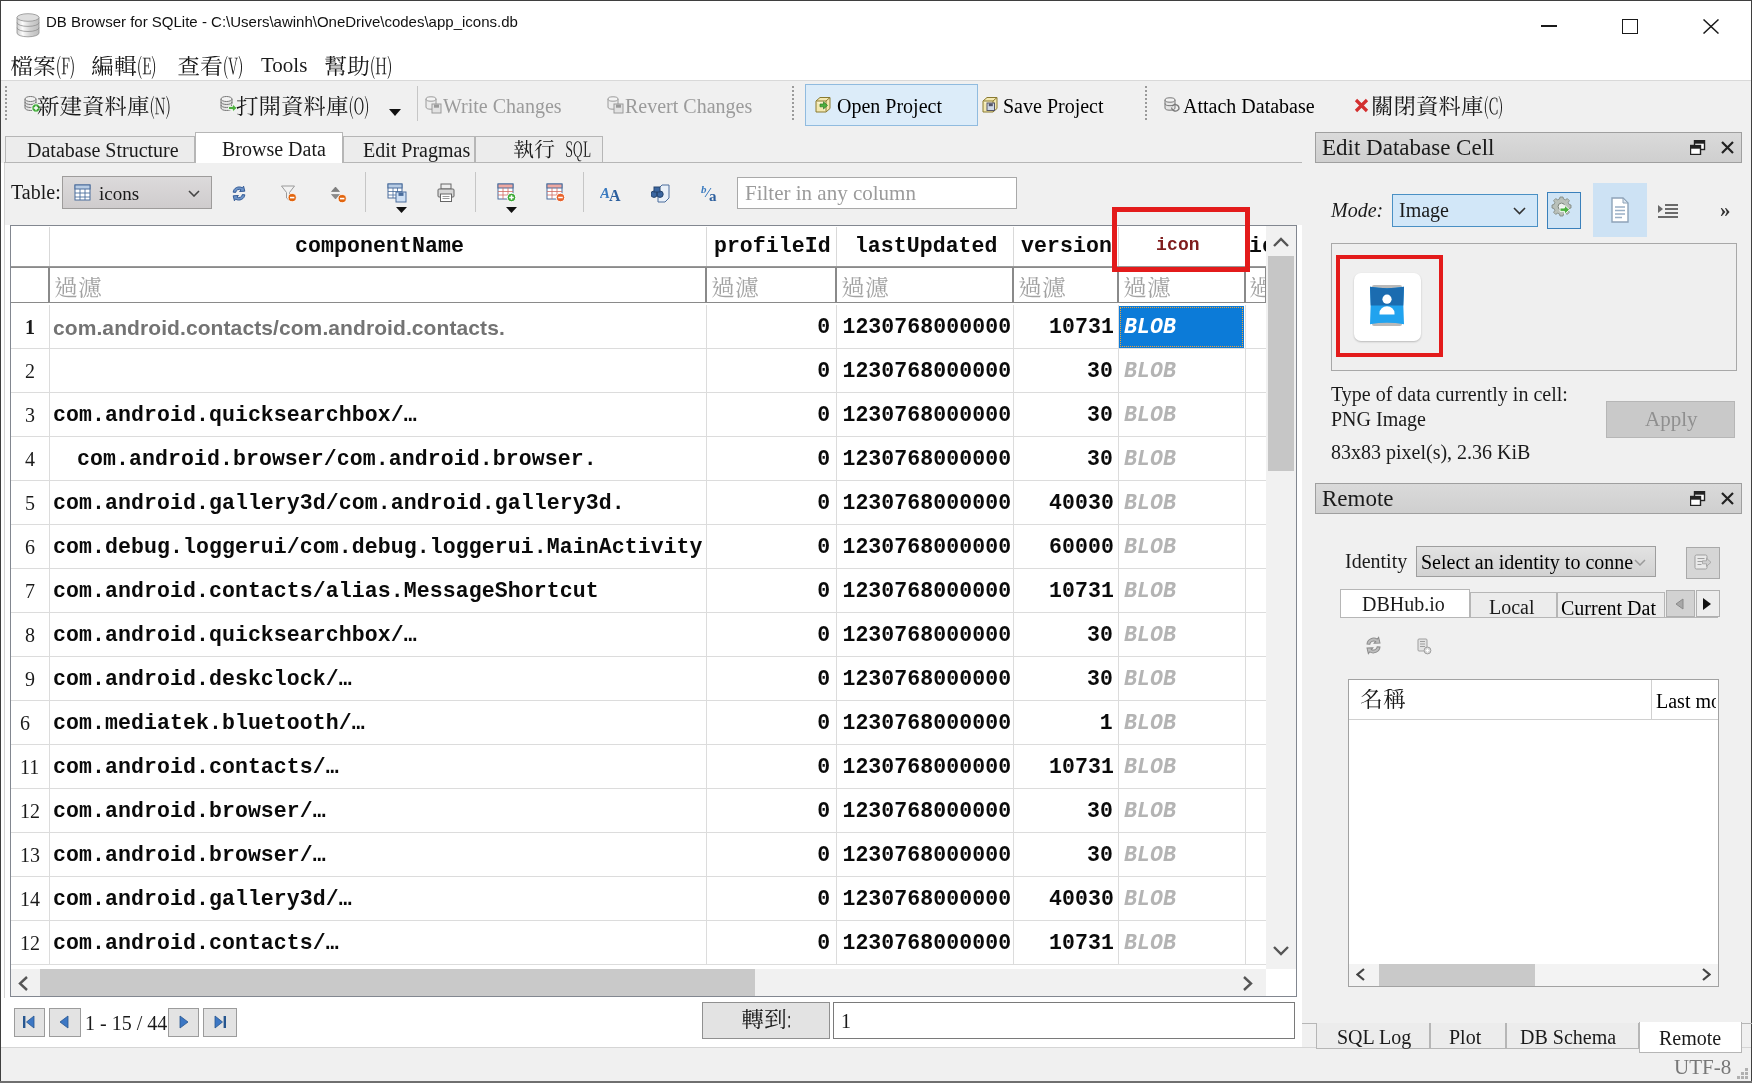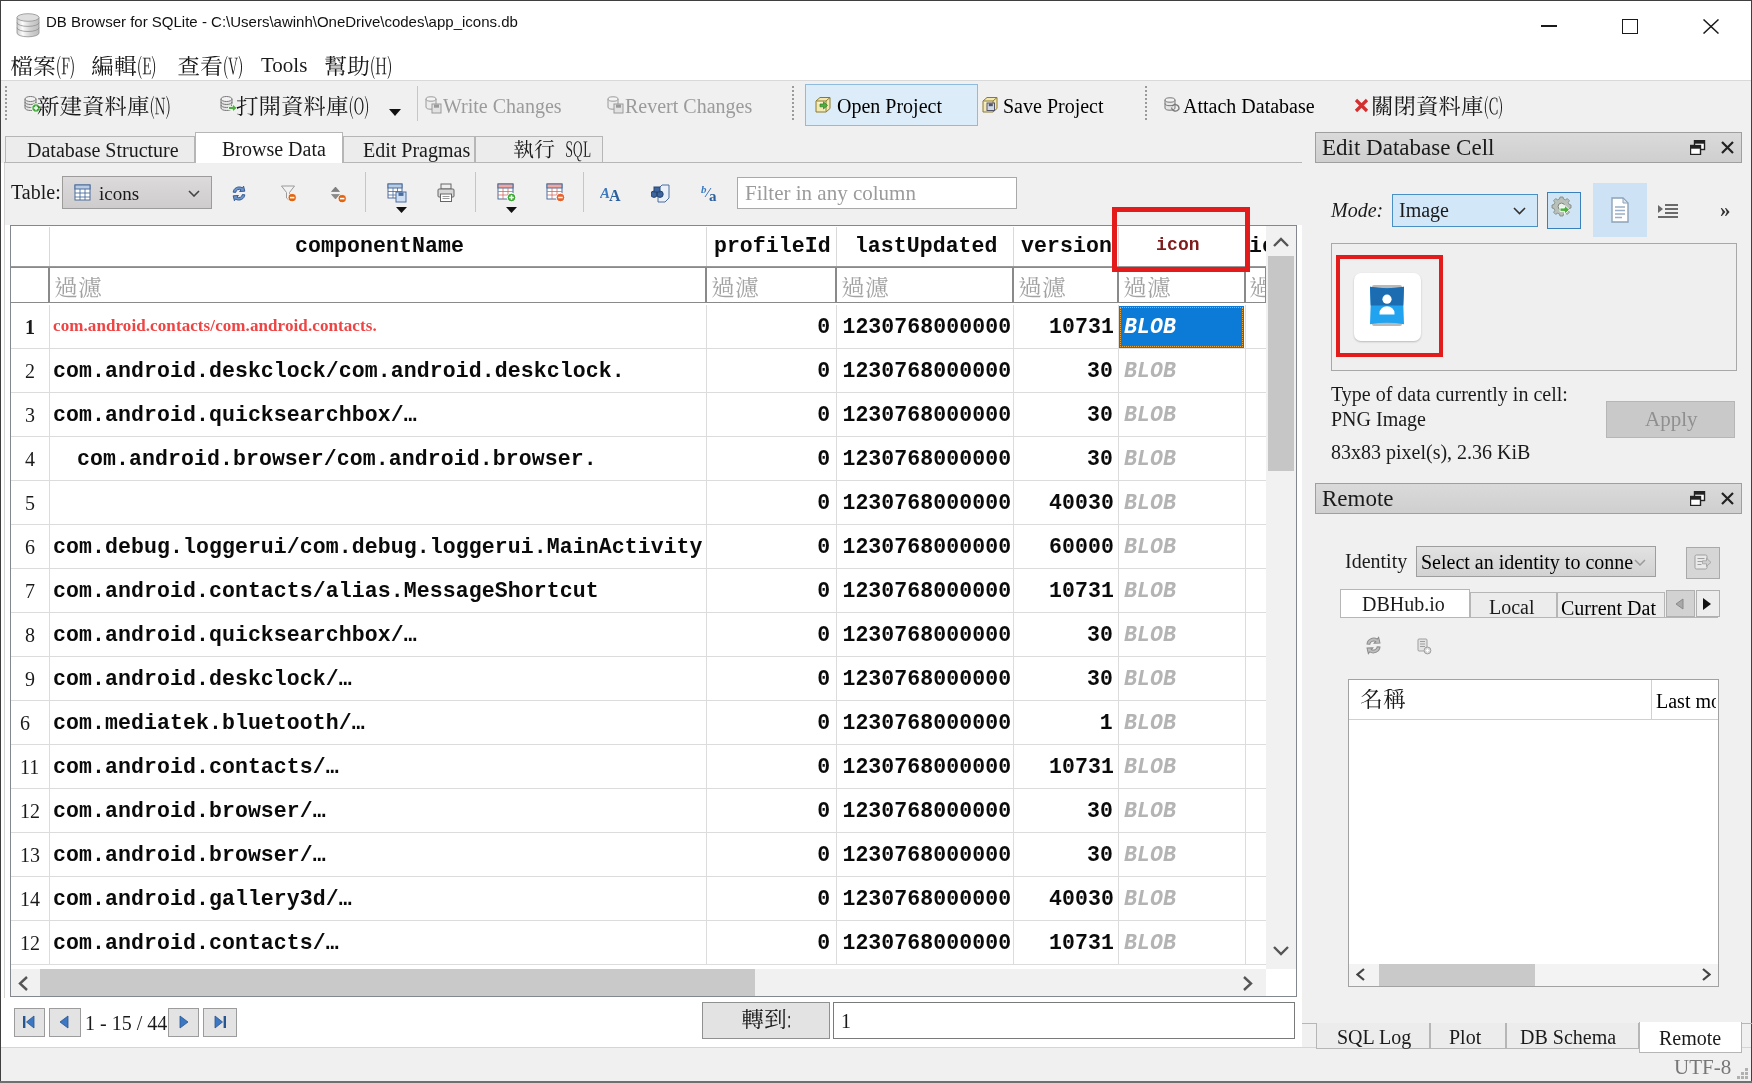--- a/index.html
+++ b/index.html
@@ -315,49 +315,49 @@
       </svg>
     </div>
 <div class="abs" style="left:49px;top:305px;width:1px;height:660px;background:#dcdcdc;"></div>
 <div class="abs" style="left:706px;top:305px;width:1px;height:660px;background:#dcdcdc;"></div>
 <div class="abs" style="left:836px;top:305px;width:1px;height:660px;background:#dcdcdc;"></div>
 <div class="abs" style="left:1013px;top:305px;width:1px;height:660px;background:#dcdcdc;"></div>
 <div class="abs" style="left:1118px;top:305px;width:1px;height:660px;background:#dcdcdc;"></div>
 <div class="abs" style="left:1245px;top:305px;width:1px;height:660px;background:#dcdcdc;"></div>
 <div class="abs" style="left:11px;top:348px;width:1255px;height:1px;background:#dcdcdc;"></div>
 <div class="abs" style="left:25px;top:317px;font-family:'Liberation Serif',serif;font-size:20px;color:#1a1a1a;font-weight:bold;line-height:1;white-space:pre;">1</div>
-<div class="abs" style="left:53px;top:317px;font-family:Liberation Serif, serif;font-size:17px;color:#ef4444;font-weight:bold;line-height:1;white-space:pre;letter-spacing:0.09px;">com.android.contacts/com.android.contacts.</div>
+<div class="abs" style="left:53px;top:317px;font-family:Liberation Sans, sans-serif;font-size:21px;color:#737373;font-weight:bold;line-height:1;white-space:pre;letter-spacing:0.09px;">com.android.contacts/com.android.contacts.</div>
 <div class="abs" style="left:817.3px;top:317px;font-family:'Liberation Mono',serif;font-size:21.5px;color:#0a0a0a;font-weight:bold;line-height:1;white-space:pre;letter-spacing:0.09px;">0</div>
 <div class="abs" style="left:842.4px;top:317px;font-family:'Liberation Mono',serif;font-size:21.5px;color:#0a0a0a;font-weight:bold;line-height:1;white-space:pre;letter-spacing:0.09px;">1230768000000</div>
 <div class="abs" style="left:1049.0px;top:317px;font-family:'Liberation Mono',serif;font-size:21.5px;color:#0a0a0a;font-weight:bold;line-height:1;white-space:pre;letter-spacing:0.09px;">10731</div>
 <div class="abs" style="left:1119px;top:306px;width:125px;height:42px;background:#0c7bd8;outline:1px dotted #e8a33d;outline-offset:-2px;"></div>
 <div class="abs" style="left:1124px;top:317px;font-family:'Liberation Mono',serif;font-size:21.5px;color:#fff;font-weight:bold;line-height:1;white-space:pre;letter-spacing:0.09px;font-style:italic;">BLOB</div>
 <div class="abs" style="left:11px;top:392px;width:1255px;height:1px;background:#dcdcdc;"></div>
 <div class="abs" style="left:25px;top:361px;font-family:'Liberation Serif',serif;font-size:20px;color:#1a1a1a;font-weight:normal;line-height:1;white-space:pre;">2</div>
-<div class="abs" style="left:53px;top:361px;font-family:'Liberation Mono',serif;font-size:21.5px;color:#0a0a0a;font-weight:bold;line-height:1;white-space:pre;letter-spacing:0.09px;">com.android.deskclock/com.android.deskclock.</div>
 <div class="abs" style="left:817.3px;top:361px;font-family:'Liberation Mono',serif;font-size:21.5px;color:#0a0a0a;font-weight:bold;line-height:1;white-space:pre;letter-spacing:0.09px;">0</div>
 <div class="abs" style="left:842.4px;top:361px;font-family:'Liberation Mono',serif;font-size:21.5px;color:#0a0a0a;font-weight:bold;line-height:1;white-space:pre;letter-spacing:0.09px;">1230768000000</div>
 <div class="abs" style="left:1087.1px;top:361px;font-family:'Liberation Mono',serif;font-size:21.5px;color:#0a0a0a;font-weight:bold;line-height:1;white-space:pre;letter-spacing:0.09px;">30</div>
 <div class="abs" style="left:1124px;top:361px;font-family:'Liberation Mono',serif;font-size:21.5px;color:#b4b4b4;font-weight:bold;line-height:1;white-space:pre;letter-spacing:0.09px;font-style:italic;">BLOB</div>
 <div class="abs" style="left:11px;top:436px;width:1255px;height:1px;background:#dcdcdc;"></div>
 <div class="abs" style="left:25px;top:405px;font-family:'Liberation Serif',serif;font-size:20px;color:#1a1a1a;font-weight:normal;line-height:1;white-space:pre;">3</div>
 <div class="abs" style="left:53px;top:405px;font-family:'Liberation Mono',serif;font-size:21.5px;color:#0a0a0a;font-weight:bold;line-height:1;white-space:pre;letter-spacing:0.09px;">com.android.quicksearchbox/…</div>
 <div class="abs" style="left:817.3px;top:405px;font-family:'Liberation Mono',serif;font-size:21.5px;color:#0a0a0a;font-weight:bold;line-height:1;white-space:pre;letter-spacing:0.09px;">0</div>
 <div class="abs" style="left:842.4px;top:405px;font-family:'Liberation Mono',serif;font-size:21.5px;color:#0a0a0a;font-weight:bold;line-height:1;white-space:pre;letter-spacing:0.09px;">1230768000000</div>
 <div class="abs" style="left:1087.1px;top:405px;font-family:'Liberation Mono',serif;font-size:21.5px;color:#0a0a0a;font-weight:bold;line-height:1;white-space:pre;letter-spacing:0.09px;">30</div>
 <div class="abs" style="left:1124px;top:405px;font-family:'Liberation Mono',serif;font-size:21.5px;color:#b4b4b4;font-weight:bold;line-height:1;white-space:pre;letter-spacing:0.09px;font-style:italic;">BLOB</div>
 <div class="abs" style="left:11px;top:480px;width:1255px;height:1px;background:#dcdcdc;"></div>
 <div class="abs" style="left:25px;top:449px;font-family:'Liberation Serif',serif;font-size:20px;color:#1a1a1a;font-weight:normal;line-height:1;white-space:pre;">4</div>
 <div class="abs" style="left:53px;top:449px;font-family:'Liberation Mono',serif;font-size:21.5px;color:#0a0a0a;font-weight:bold;line-height:1;white-space:pre;letter-spacing:0.09px;margin-left:24px;">com.android.browser/com.android.browser.</div>
 <div class="abs" style="left:817.3px;top:449px;font-family:'Liberation Mono',serif;font-size:21.5px;color:#0a0a0a;font-weight:bold;line-height:1;white-space:pre;letter-spacing:0.09px;">0</div>
 <div class="abs" style="left:842.4px;top:449px;font-family:'Liberation Mono',serif;font-size:21.5px;color:#0a0a0a;font-weight:bold;line-height:1;white-space:pre;letter-spacing:0.09px;">1230768000000</div>
 <div class="abs" style="left:1087.1px;top:449px;font-family:'Liberation Mono',serif;font-size:21.5px;color:#0a0a0a;font-weight:bold;line-height:1;white-space:pre;letter-spacing:0.09px;">30</div>
 <div class="abs" style="left:1124px;top:449px;font-family:'Liberation Mono',serif;font-size:21.5px;color:#b4b4b4;font-weight:bold;line-height:1;white-space:pre;letter-spacing:0.09px;font-style:italic;">BLOB</div>
 <div class="abs" style="left:11px;top:524px;width:1255px;height:1px;background:#dcdcdc;"></div>
 <div class="abs" style="left:25px;top:493px;font-family:'Liberation Serif',serif;font-size:20px;color:#1a1a1a;font-weight:normal;line-height:1;white-space:pre;">5</div>
+<div class="abs" style="left:53px;top:493px;font-family:'Liberation Mono',serif;font-size:21.5px;color:#0a0a0a;font-weight:bold;line-height:1;white-space:pre;letter-spacing:0.09px;">com.android.gallery3d/com.android.gallery3d.</div>
 <div class="abs" style="left:817.3px;top:493px;font-family:'Liberation Mono',serif;font-size:21.5px;color:#0a0a0a;font-weight:bold;line-height:1;white-space:pre;letter-spacing:0.09px;">0</div>
 <div class="abs" style="left:842.4px;top:493px;font-family:'Liberation Mono',serif;font-size:21.5px;color:#0a0a0a;font-weight:bold;line-height:1;white-space:pre;letter-spacing:0.09px;">1230768000000</div>
 <div class="abs" style="left:1049.0px;top:493px;font-family:'Liberation Mono',serif;font-size:21.5px;color:#0a0a0a;font-weight:bold;line-height:1;white-space:pre;letter-spacing:0.09px;">40030</div>
 <div class="abs" style="left:1124px;top:493px;font-family:'Liberation Mono',serif;font-size:21.5px;color:#b4b4b4;font-weight:bold;line-height:1;white-space:pre;letter-spacing:0.09px;font-style:italic;">BLOB</div>
 <div class="abs" style="left:11px;top:568px;width:1255px;height:1px;background:#dcdcdc;"></div>
 <div class="abs" style="left:25px;top:537px;font-family:'Liberation Serif',serif;font-size:20px;color:#1a1a1a;font-weight:normal;line-height:1;white-space:pre;">6</div>
 <div class="abs" style="left:53px;top:537px;font-family:'Liberation Mono',serif;font-size:21.5px;color:#0a0a0a;font-weight:bold;line-height:1;white-space:pre;letter-spacing:0.09px;">com.debug.loggerui/com.debug.loggerui.MainActivity</div>
 <div class="abs" style="left:817.3px;top:537px;font-family:'Liberation Mono',serif;font-size:21.5px;color:#0a0a0a;font-weight:bold;line-height:1;white-space:pre;letter-spacing:0.09px;">0</div>
 <div class="abs" style="left:842.4px;top:537px;font-family:'Liberation Mono',serif;font-size:21.5px;color:#0a0a0a;font-weight:bold;line-height:1;white-space:pre;letter-spacing:0.09px;">1230768000000</div>
 <div class="abs" style="left:1049.0px;top:537px;font-family:'Liberation Mono',serif;font-size:21.5px;color:#0a0a0a;font-weight:bold;line-height:1;white-space:pre;letter-spacing:0.09px;">60000</div>

